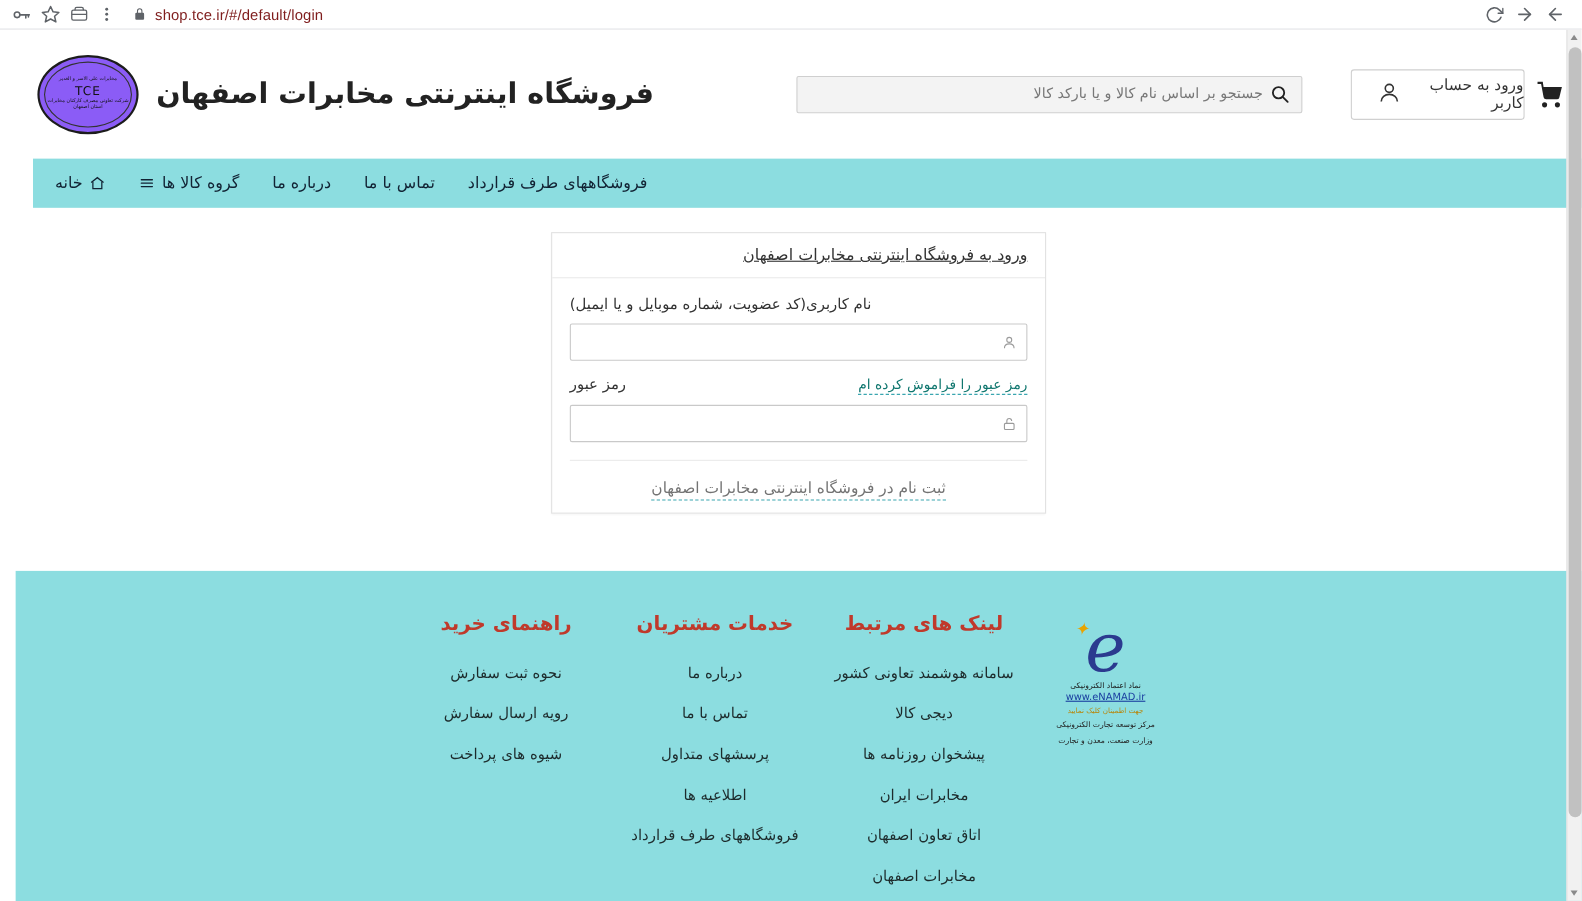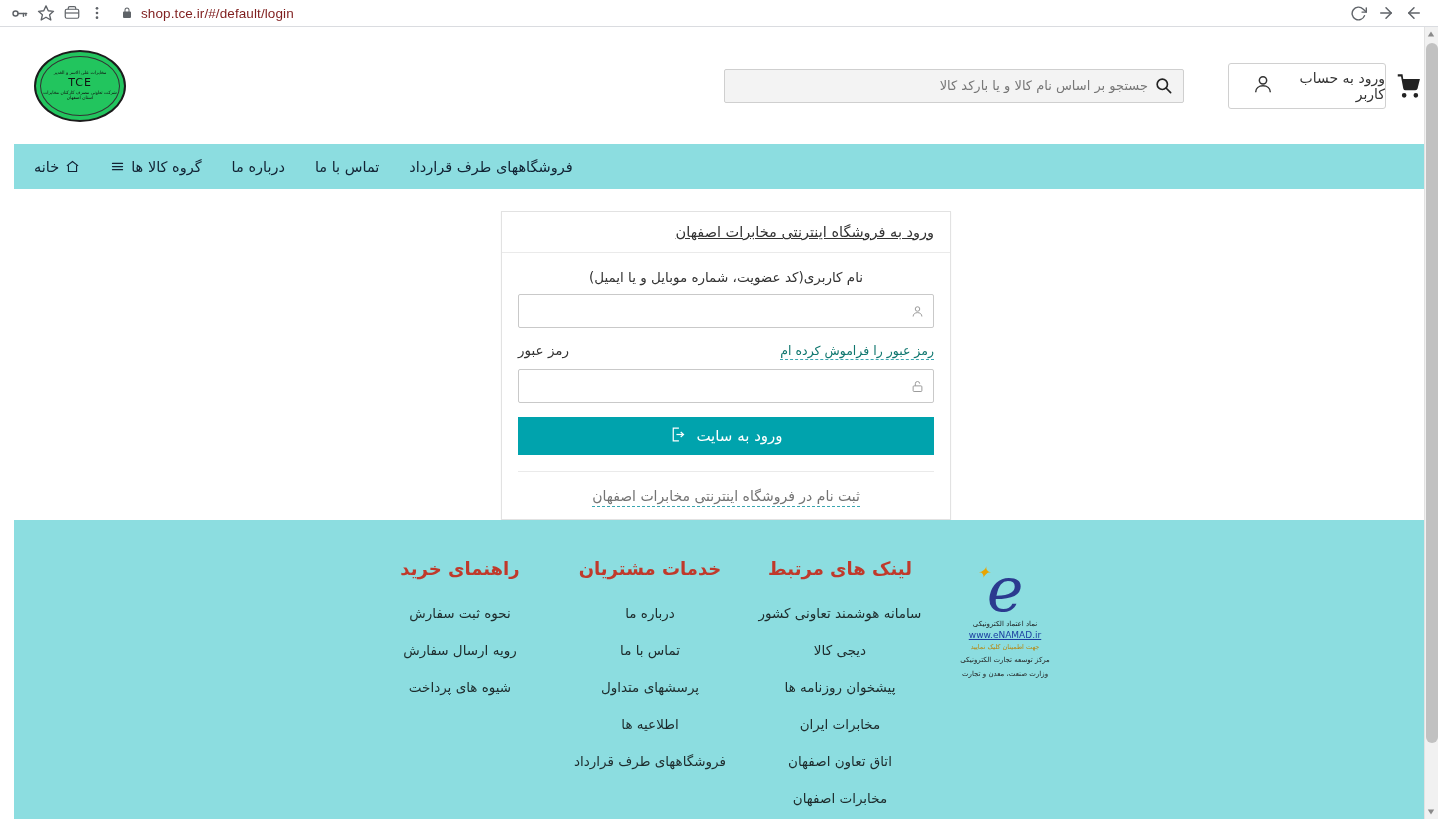--- a/index.html
+++ b/index.html
@@ -79,21 +79,21 @@
     gap: 16px;
     margin-right: auto;
   }
   .logo-circle {
     width: 92px; height: 72px;
     border: 2px solid #1c1c1c;
     border-radius: 50%;
     display: flex; align-items: center; justify-content: center;
     flex-direction: column;
     overflow: hidden;
-    background: #22c55e;
+    background: #8b5cf6;
     position: relative;
   }
   .logo-circle .ring {
     width: 80px; height: 60px;
     border: 1px solid #333;
     border-radius: 50%;
     display: flex; align-items: center; justify-content: center;
     flex-direction: column;
     font-size: 4.5px;
     color: #111;
@@ -154,20 +154,21 @@
   
   .navbar {
     height: 45px;
     background: #8cdde0;
     display: flex;
     align-items: center;
     padding: 0 28px 0 20px;
     justify-content: flex-start;
     gap: 30px;
     flex-direction: row-reverse;
+    margin-left: 16px;
   }
   .nav-item {
     font-size: 14.5px;
     color: #123;
     display: flex;
     align-items: center;
     gap: 6px;
     white-space: nowrap;
   }
   .nav-item .ic { display: flex; align-items: center; }
@@ -190,21 +191,21 @@
     font-size: 14.5px;
     color: #333;
     text-align: right;
     border-bottom: 1px solid #eaeaea;
     text-decoration: underline;
   }
   .login-body { padding: 16px 16px 0 16px; }
   .field-label {
     font-size: 13.5px;
     color: #333;
-    text-align: center;
+    text-align: left;
     margin-bottom: 9px;
   }
   .field-row {
     display: flex;
     justify-content: space-between;
     align-items: baseline;
     flex-direction: row-reverse;
     margin-bottom: 9px;
   }
   .forgot-link {
@@ -430,20 +431,21 @@
         <input type="text" placeholder="جستجو بر اساس نام کالا و یا بارکد کالا" style="">
         <span class="search-icon">
           <svg width="19" height="19" viewBox="0 0 24 24" fill="none" stroke="currentColor" stroke-width="2.1">
               <circle cx="10.5" cy="10.5" r="6.5"></circle>
               <line x1="15.5" y1="15.5" x2="21" y2="21" stroke-linecap="round"></line>
             </svg>
         </span>
       </div>
 
       <div class="logo-block">
+        <div class="site-title">فروشگاه اینترنتی مخابرات اصفهان</div>
         <div class="logo-circle">
           <div class="ring">
             <div>مخابرات علی الاسر و الغدیر</div>
             <div class="mid">TCE</div>
             <div>شرکت تعاونی مصرف کارکنان مخابرات استان اصفهان</div>
           </div>
         </div>
       </div>
     </div>
 
@@ -501,30 +503,20 @@
           <div class="input-wrap">
             <span class="fi">
               <svg width="15" height="15" viewBox="0 0 24 24" fill="none" stroke="currentColor" stroke-width="1.6">
                   <rect x="5" y="11" width="14" height="9" rx="1.5"></rect>
                   <path d="M8.5 11V7.5a3.5 3.5 0 0 1 7 0"></path>
                 </svg>
             </span>
             <input type="password" placeholder="" style="">
           </div>
 
-          <button class="login-btn">
-            <span>ورود به سایت</span>
-            <span>
-              <svg width="17" height="17" viewBox="0 0 24 24" fill="none" stroke="currentColor" stroke-width="1.7">
-                  <path d="M14 3H6v18h8"></path>
-                  <path d="M10.5 12h9"></path>
-                  <polyline points="16.5 8.5 20.5 12 16.5 15.5"></polyline>
-                </svg>
-            </span>
-          </button>
 
           <div class="login-footer">
             <a class="register-link" href="#">ثبت نام در فروشگاه اینترنتی مخابرات اصفهان</a>
           </div>
         </div>
       </div>
     </div>
 
     <div class="footer">
       <div class="footer-col">

